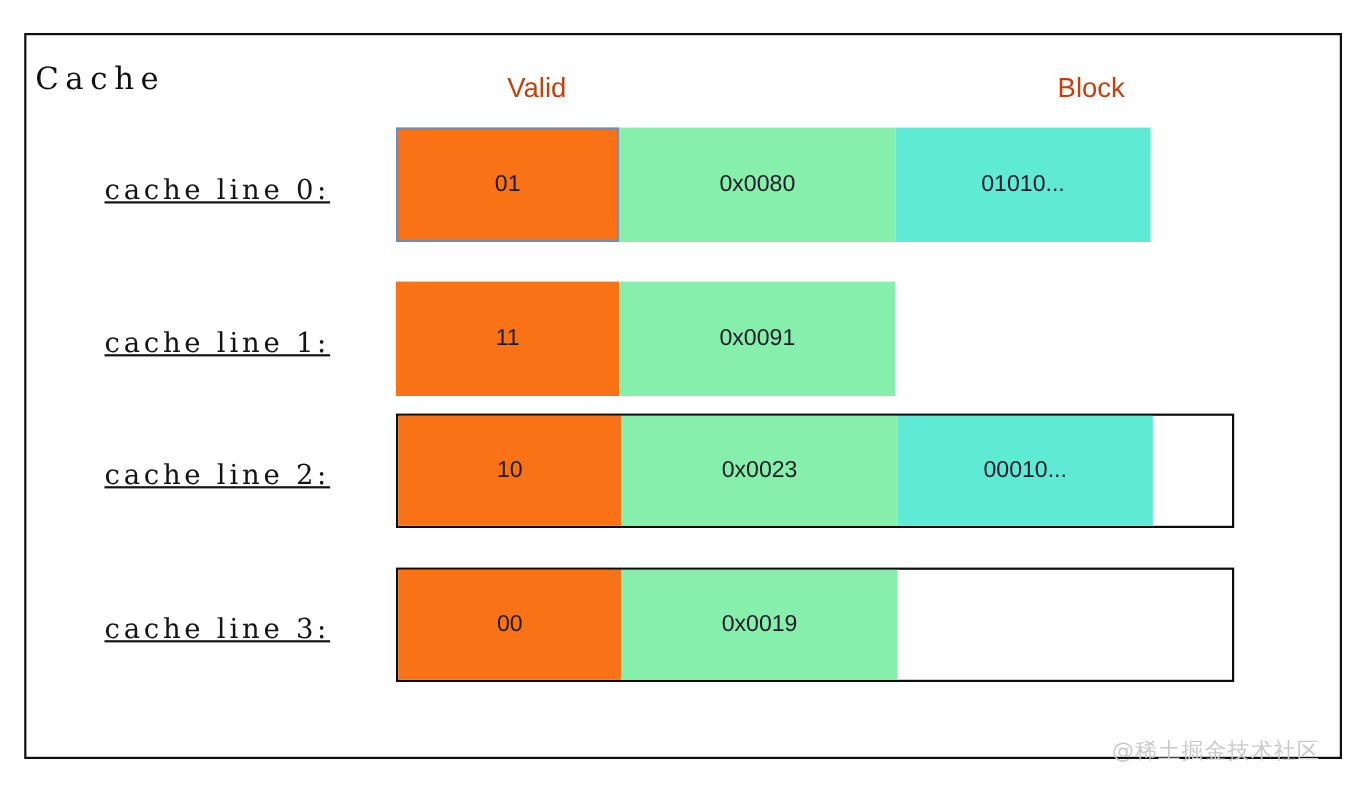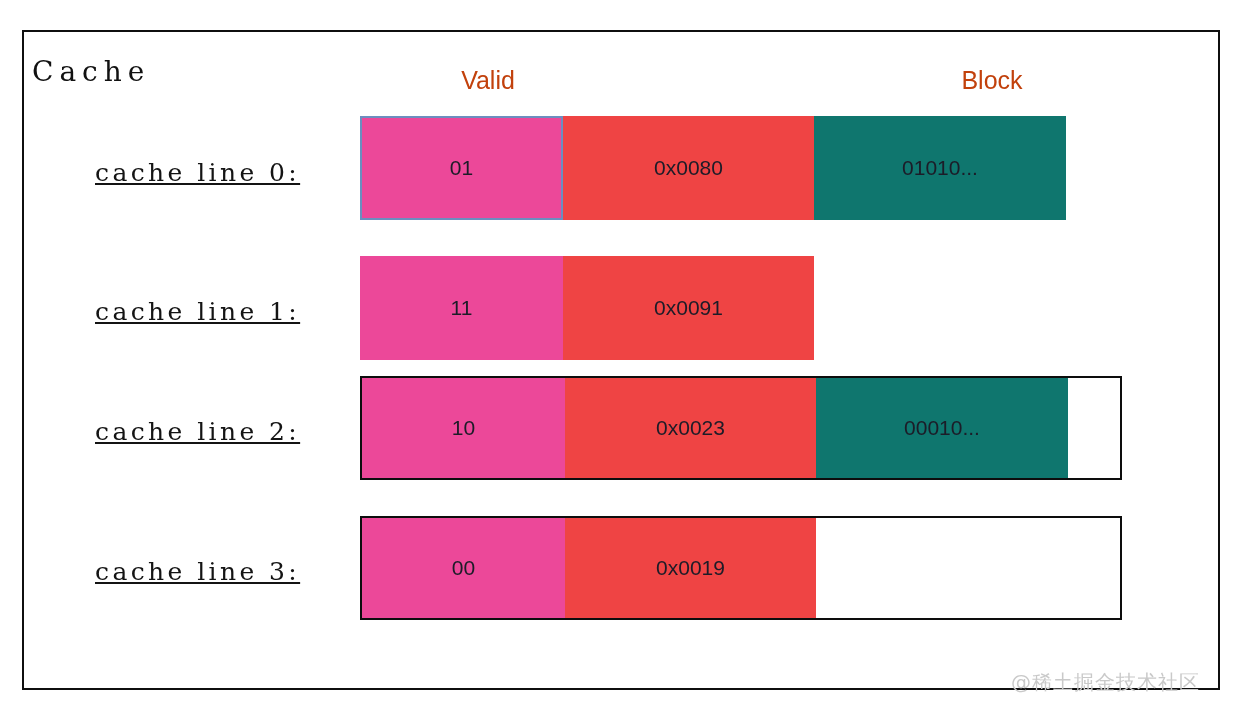--- a/index.html
+++ b/index.html
@@ -86,23 +86,23 @@
   .cell {
     box-sizing: border-box;
     display: flex;
     align-items: center;
     justify-content: center;
     font-family: "Liberation Sans", sans-serif;
     font-size: 21px;
     color: #1c1c28;
     height: 100%;
   }
-  .cell-valid { width: 203px; background: #ec4899; }
-  .cell-tag   { width: 251px; background: #ef4444; }
-  .cell-block { width: 252px; background: #0f766e; }
+  .cell-valid { width: 203px; background: #f97316; }
+  .cell-tag   { width: 251px; background: #86efac; }
+  .cell-block { width: 232px; background: #5eead4; }
 
   
   .cell.hl-blue   { border: 2px solid #6c8ebf; }
   .cell.hl-purple { border: 2px solid #9673a6; }
 
   
   #watermark {
     position: absolute;
     right: 42px;
     bottom: 24px;

